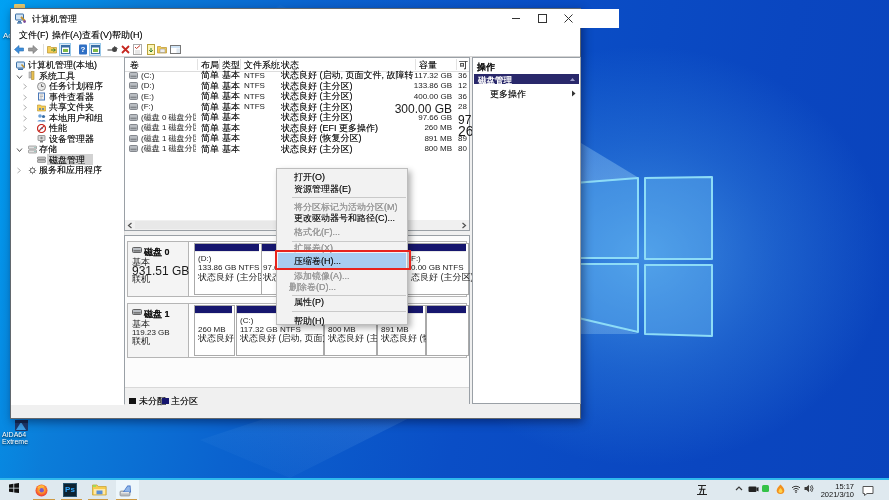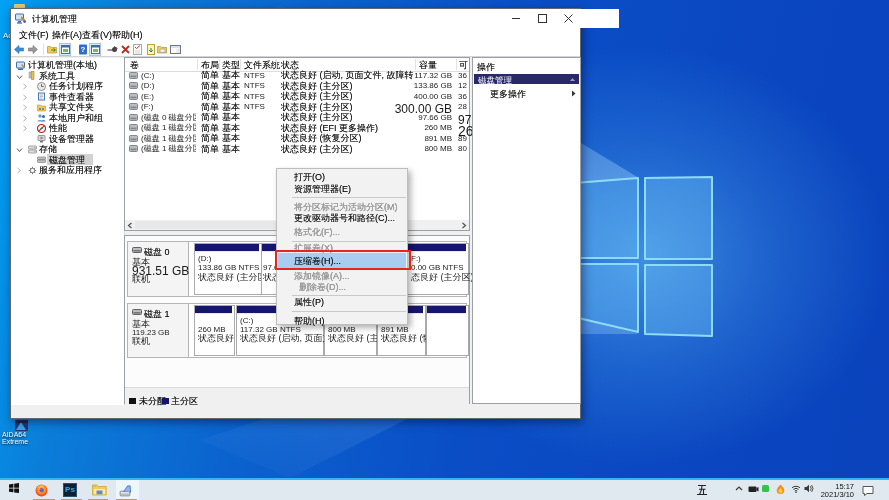--- a/index.html
+++ b/index.html
@@ -1,19 +1,19 @@
 <!DOCTYPE html>
 <html><head><meta charset="utf-8">
 <style>
 html,body{margin:0;padding:0;width:889px;height:500px;overflow:hidden;
 font-family:"Liberation Sans",sans-serif;}
 .ab{position:absolute;}
 .t9{font-size:9px;color:#111;white-space:nowrap;line-height:10px;text-shadow:0 0 0.5px rgba(0,0,0,0.55);}
 .gray{color:#a3a3a3;}
-.b{font-weight:normal;}
+.b{font-weight:bold;}
 </style></head>
 <body>
 <div class="ab" style="left:0;top:0;width:889px;height:500px;background:linear-gradient(102deg,#00a1f3 0%,#0b7dd9 14%,#0b63cf 32%,#0a4ec6 55%,#0a46c0 80%,#0a43bc 100%);">
 <svg class="ab" style="left:0;top:0" width="889" height="500" viewBox="0 0 889 500">
  <defs>
   <radialGradient id="glow" cx="0.5" cy="0.5" r="0.5">
    <stop offset="0" stop-color="#63bcf8" stop-opacity="0.6"></stop>
    <stop offset="0.55" stop-color="#4aa2ec" stop-opacity="0.28"></stop>
    <stop offset="1" stop-color="#4aa2ec" stop-opacity="0"></stop>
   </radialGradient>
@@ -433,21 +433,21 @@
  <div class="ab t9" style="left:17px;top:14.5px">资源管理器(E)</div>
  <div class="ab" style="left:15px;top:28.0px;width:114px;height:1px;background:#c9c9c9"></div>
  <div class="ab t9 gray" style="left:17px;top:32.5px">将分区标记为活动分区(M)</div>
  <div class="ab t9" style="left:17px;top:44.0px">更改驱动器号和路径(C)...</div>
  <div class="ab t9 gray" style="left:17px;top:58.0px">格式化(F)...</div>
  <div class="ab" style="left:15px;top:71.5px;width:114px;height:1px;background:#c9c9c9"></div>
  <div class="ab t9 gray" style="left:17px;top:73.5px">扩展卷(X)...</div>
  <div class="ab" style="left:1px;top:83.5px;width:128px;height:16px;background:#a8cdf0"></div>
  <div class="ab t9" style="left:17px;top:87.0px">压缩卷(H)...</div>
  <div class="ab t9 gray" style="left:17px;top:101.5px">添加镜像(A)...</div>
- <div class="ab t9 gray" style="left:22px;top:113.0px">删除卷(D)...</div>
+ <div class="ab t9 gray" style="left:12px;top:113.0px">删除卷(D)...</div>
  <div class="ab" style="left:15px;top:126.0px;width:114px;height:1px;background:#c9c9c9"></div>
  <div class="ab t9" style="left:17px;top:128.0px">属性(P)</div>
  <div class="ab" style="left:15px;top:141.5px;width:114px;height:1px;background:#c9c9c9"></div>
  <div class="ab t9" style="left:17px;top:147.0px">帮助(H)</div>
 </div>
 <div class="ab" style="left:275px;top:250px;width:136px;height:20px;border:2px solid #e8241c;box-sizing:border-box;z-index:60;"></div>
 
 <div class="ab" style="left:0;top:478px;width:889px;height:22px;background:#dfe9ef;border-top:2px solid #30b9ed;box-sizing:border-box;z-index:40;">
  <svg class="ab" style="left:9px;top:3px" width="10" height="10" viewBox="0 0 10 10">
       <path d="M0 1.4 L4.4 0.8 V4.7 H0 Z M5.2 0.7 L10 0 V4.7 H5.2 Z M0 5.4 H4.4 V9.3 L0 8.7 Z M5.2 5.4 H10 V10 L5.2 9.4 Z" fill="#111"></path>

